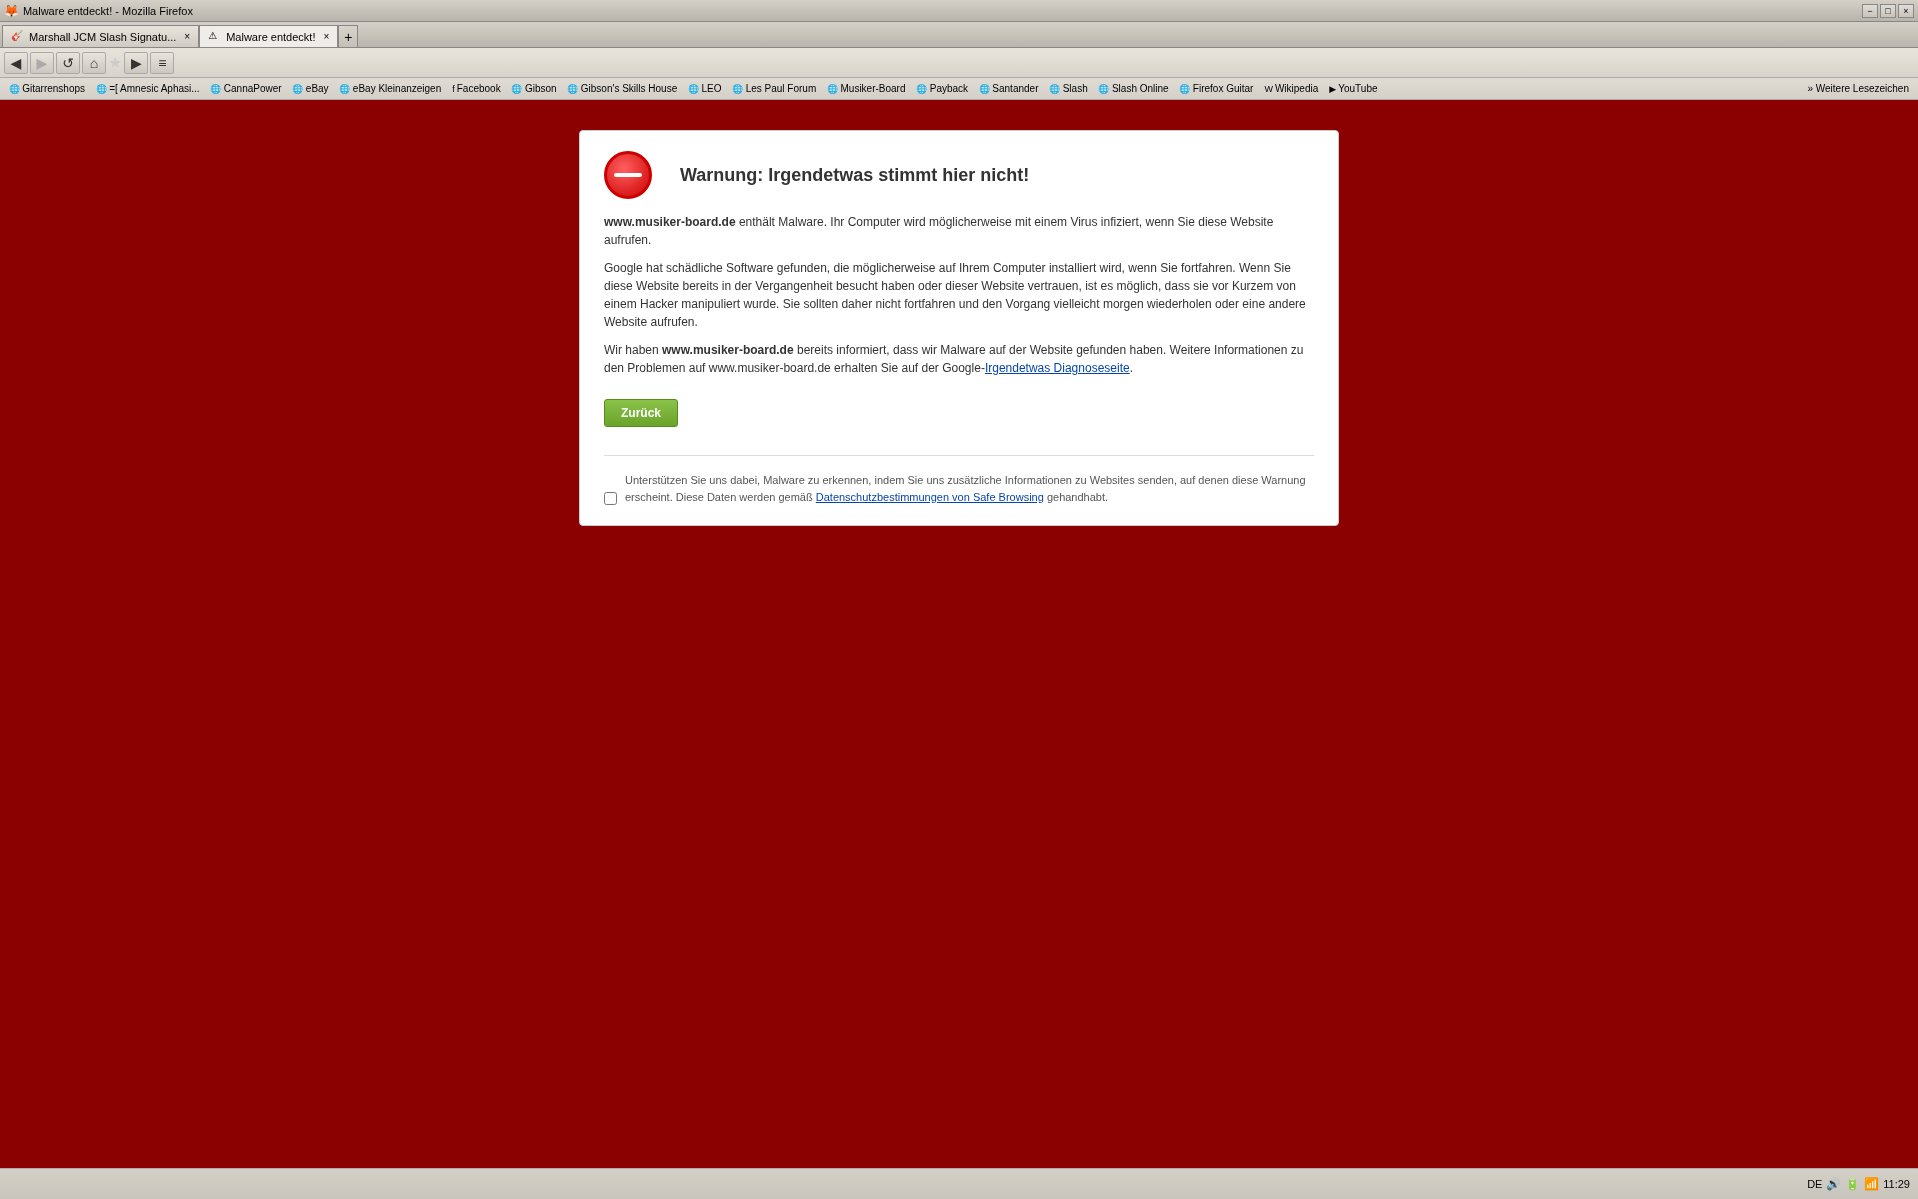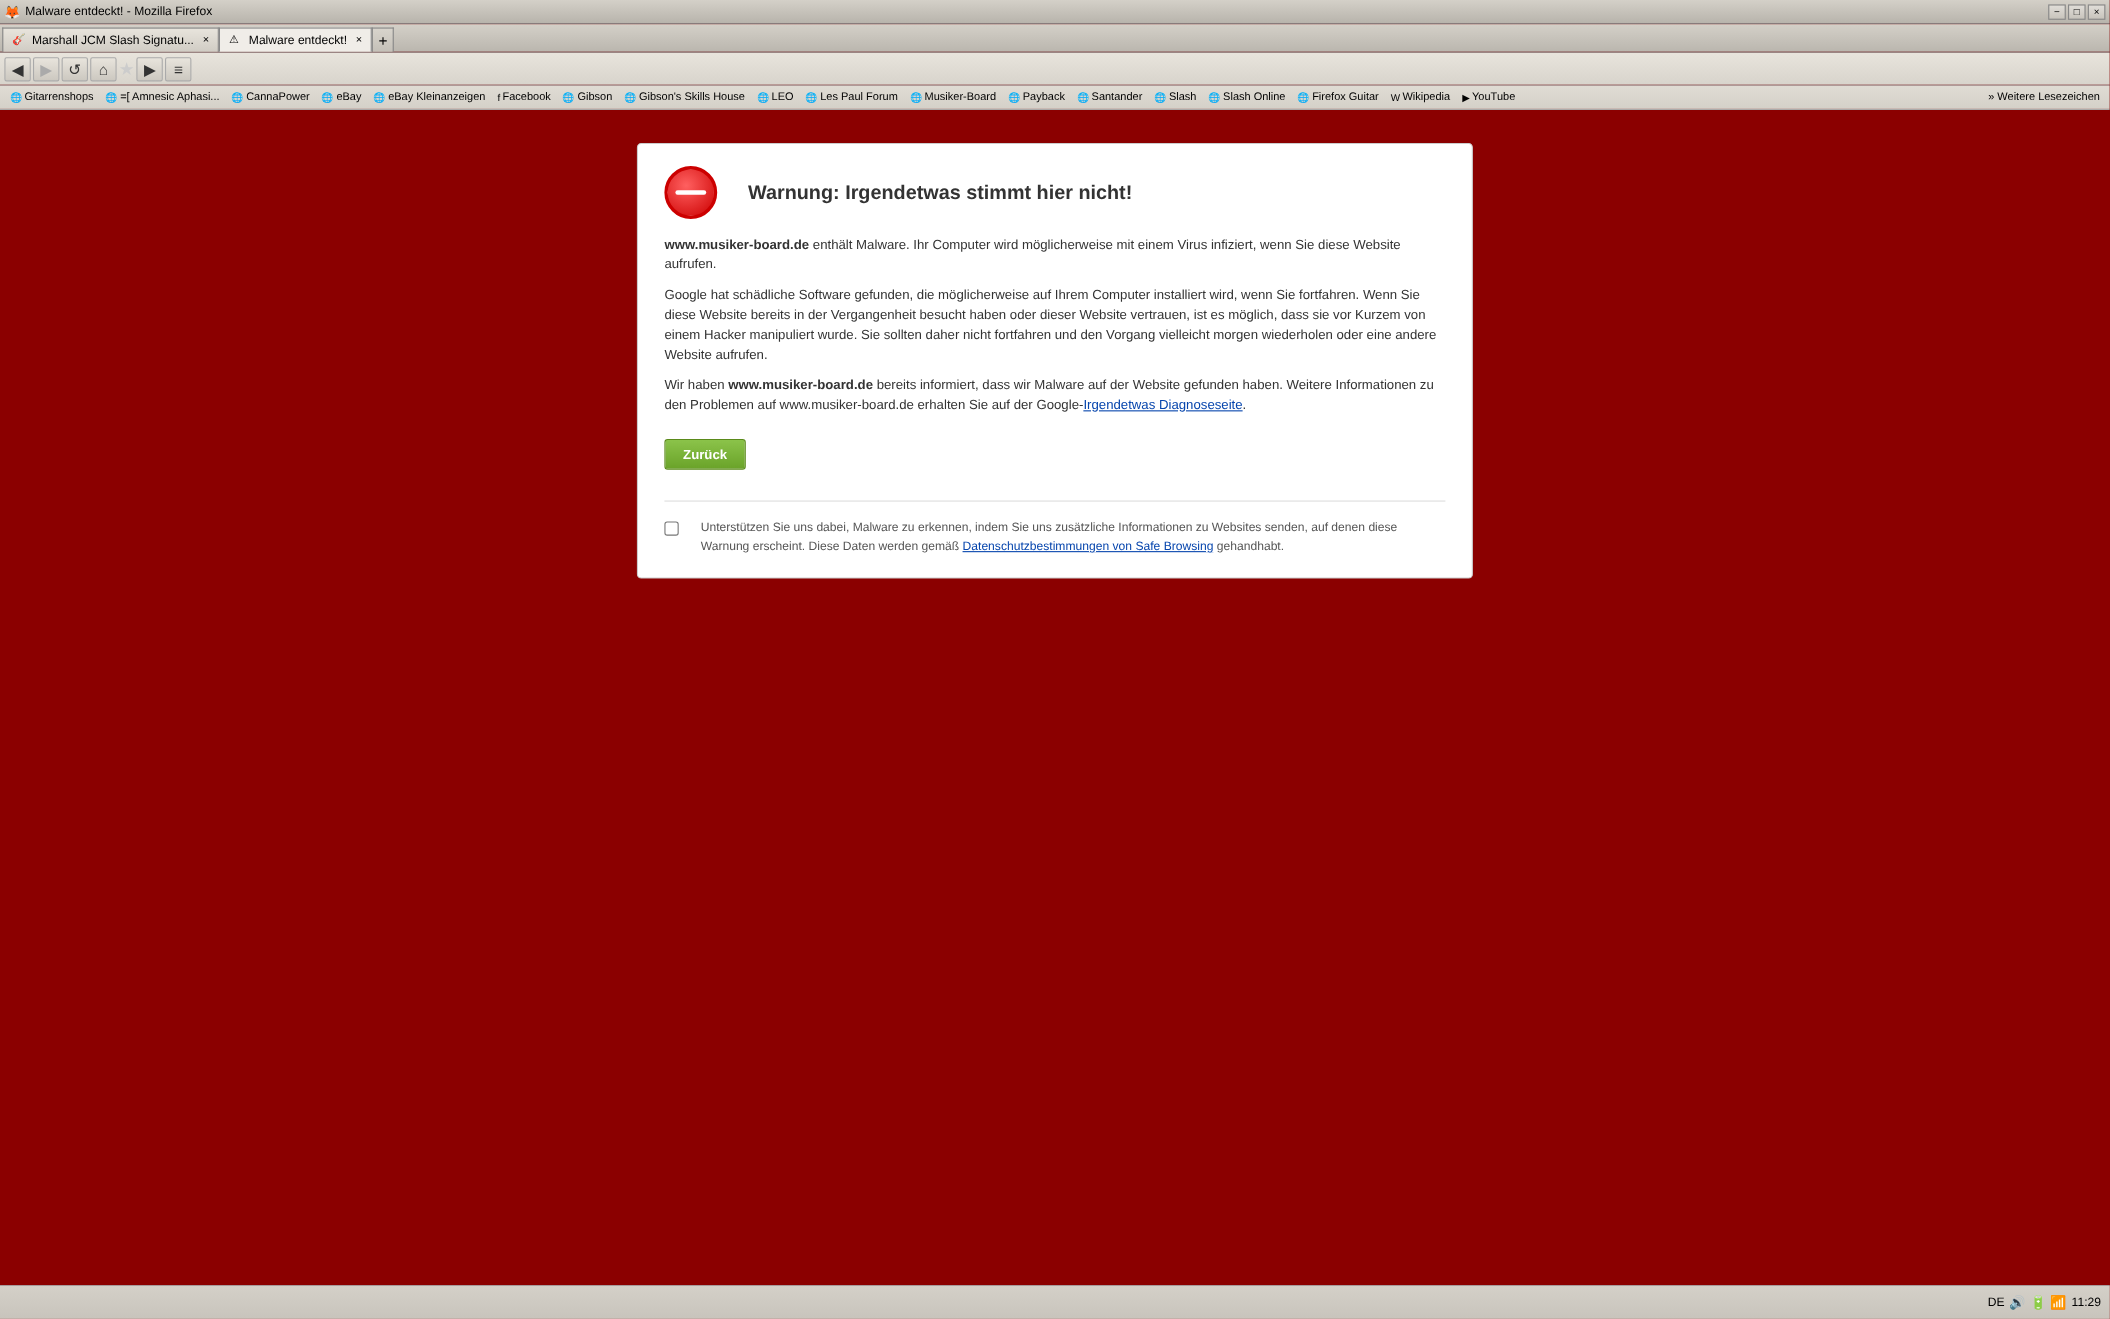--- a/index.html
+++ b/index.html
@@ -176,21 +176,21 @@
       font-weight: bold;
       padding: 6px 16px;
       cursor: pointer;
       margin: 12px 0;
     }
 
     .continue-line { font-size: 12px; color: #333; margin-bottom: 16px; }
 
     .divider { border: none; border-top: 1px solid #ddd; margin: 16px 0; }
 
-    .privacy-section { display: flex; align-items: flex-start; gap: 20px; }
+    .privacy-section { display: flex; align-items: flex-end; gap: 8px; }
     .privacy-checkbox { margin-top: 2px; cursor: pointer; }
     .privacy-text { font-size: 11px; color: #555; line-height: 1.5; }
     .privacy-text a { color: #0645ad; text-decoration: underline; cursor: pointer; }
 
     
     .status-bar {
       position: fixed;
       bottom: 0;
       left: 0;
       right: 0;

